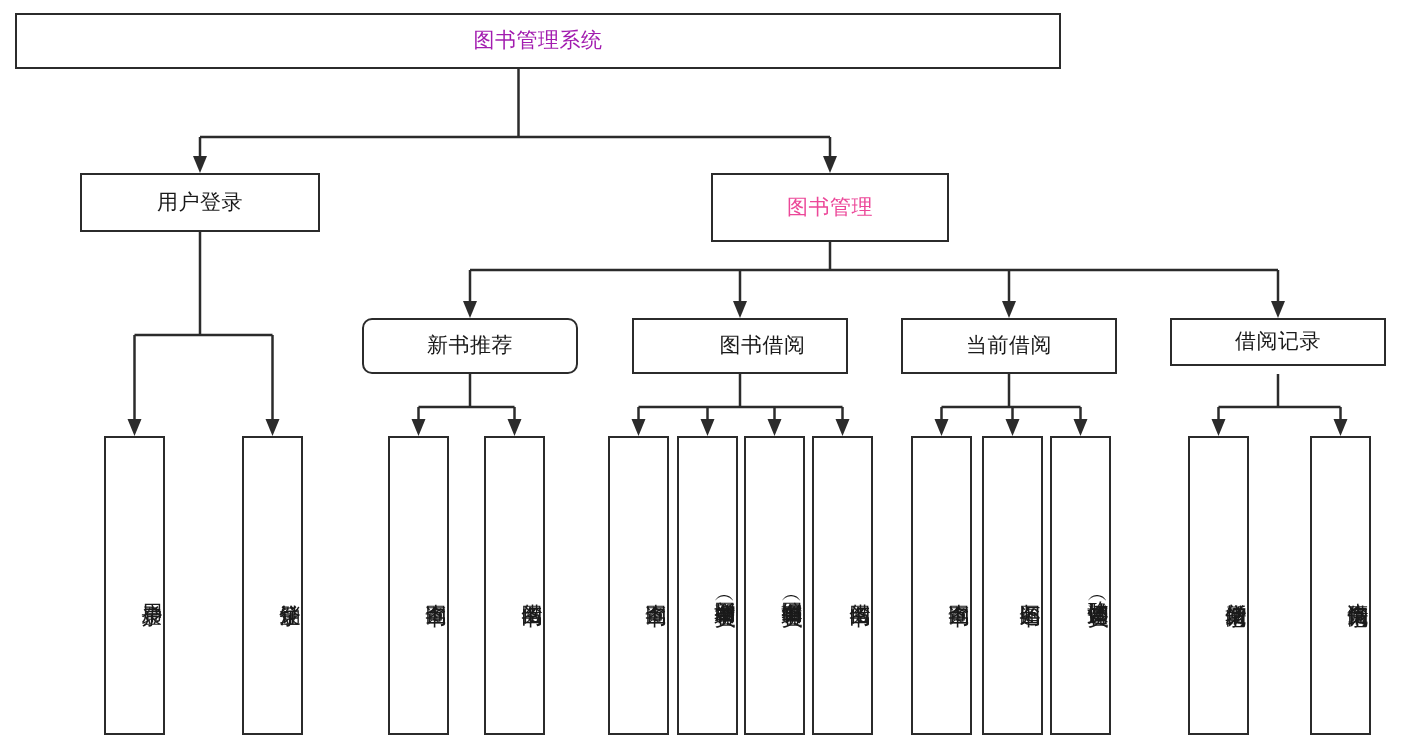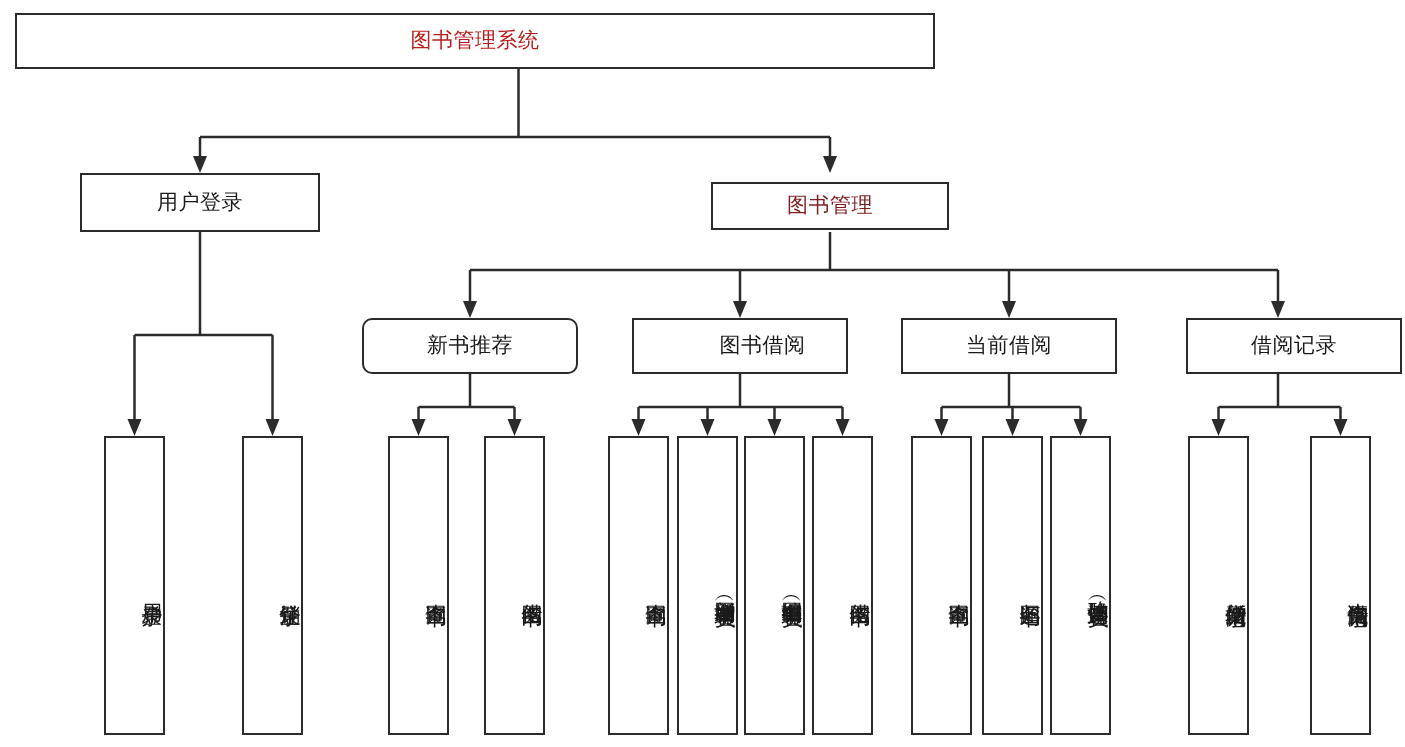--- a/index.html
+++ b/index.html
@@ -111,39 +111,39 @@
       <line x1="1080.5" y1="407" x2="1080.5" y2="421" stroke="#2b2b2b" stroke-width="2.5"></line>
       <polygon points="1073.5,419 1087.5,419 1080.5,436" fill="#2b2b2b"></polygon>
       <line x1="1278" y1="374" x2="1278" y2="407" stroke="#2b2b2b" stroke-width="2.5"></line>
       <line x1="1218.5" y1="407" x2="1340.5" y2="407" stroke="#2b2b2b" stroke-width="2.5"></line>
       <line x1="1218.5" y1="407" x2="1218.5" y2="421" stroke="#2b2b2b" stroke-width="2.5"></line>
       <polygon points="1211.5,419 1225.5,419 1218.5,436" fill="#2b2b2b"></polygon>
       <line x1="1340.5" y1="407" x2="1340.5" y2="421" stroke="#2b2b2b" stroke-width="2.5"></line>
       <polygon points="1333.5,419 1347.5,419 1340.5,436" fill="#2b2b2b"></polygon>
     </svg>
   <div id="nodes">
-      <div class="node node-h" style="left: 15px; top: 13px; width: 920px; height: 56px; border-color: rgb(43, 43, 43); background: rgb(255, 255, 255); color: #b91c1c;">
+      <div class="node node-h" style="left: 15px; top: 13px; width: 1046px; height: 56px; border-color: rgb(43, 43, 43); background: rgb(255, 255, 255); color: #a21caf;">
         <span>图书管理系统</span>
       </div>
       <div class="node node-h" style="left: 80px; top: 173px; width: 240px; height: 59px; border-color: rgb(43, 43, 43); background: rgb(255, 255, 255); color: rgb(26, 26, 26);">
         <span>用户登录</span>
       </div>
-      <div class="node node-h" style="left: 711px; top: 182px; width: 238px; height: 48px; border-color: rgb(43, 43, 43); background: rgb(255, 255, 255); color: #7f1d1d;">
+      <div class="node node-h" style="left: 711px; top: 173px; width: 238px; height: 69px; border-color: rgb(43, 43, 43); background: rgb(255, 255, 255); color: #ec4899;">
         <span>图书管理</span>
       </div>
       <div class="node node-h" style="left: 362px; top: 318px; width: 216px; height: 56px; border-color: rgb(43, 43, 43); background: rgb(255, 255, 255); color: rgb(26, 26, 26); border-radius: 10px;">
         <span>新书推荐</span>
       </div>
       <div class="node node-h" style="left: 632px; top: 318px; width: 216px; height: 56px; border-color: rgb(43, 43, 43); background: rgb(255, 255, 255); color: rgb(26, 26, 26); padding-left: 45px;">
         <span>图书借阅</span>
       </div>
       <div class="node node-h" style="left: 901px; top: 318px; width: 216px; height: 56px; border-color: rgb(43, 43, 43); background: rgb(255, 255, 255); color: rgb(26, 26, 26); align-items: center;">
         <span>当前借阅</span>
       </div>
-      <div class="node node-h" style="left: 1170px; top: 318px; width: 216px; height: 56px; border-color: rgb(43, 43, 43); background: rgb(255, 255, 255); color: rgb(26, 26, 26); margin-left: 16px;">
+      <div class="node node-h" style="left: 1170px; top: 318px; width: 216px; height: 48px; border-color: rgb(43, 43, 43); background: rgb(255, 255, 255); color: rgb(26, 26, 26);">
         <span>借阅记录</span>
       </div>
       <div class="node node-v" style="left: 104px; top: 436px; width: 61px; height: 299px; border-color: rgb(43, 43, 43); background: rgb(255, 255, 255); color: rgb(26, 26, 26);">
         <span>用户登录</span>
       </div>
       <div class="node node-v" style="left: 242px; top: 436px; width: 61px; height: 299px; border-color: rgb(43, 43, 43); background: rgb(255, 255, 255); color: rgb(26, 26, 26);">
         <span>注销登录</span>
       </div>
       <div class="node node-v" style="left: 388px; top: 436px; width: 61px; height: 299px; border-color: rgb(43, 43, 43); background: rgb(255, 255, 255); color: rgb(26, 26, 26);">
         <span>查询图书</span>

